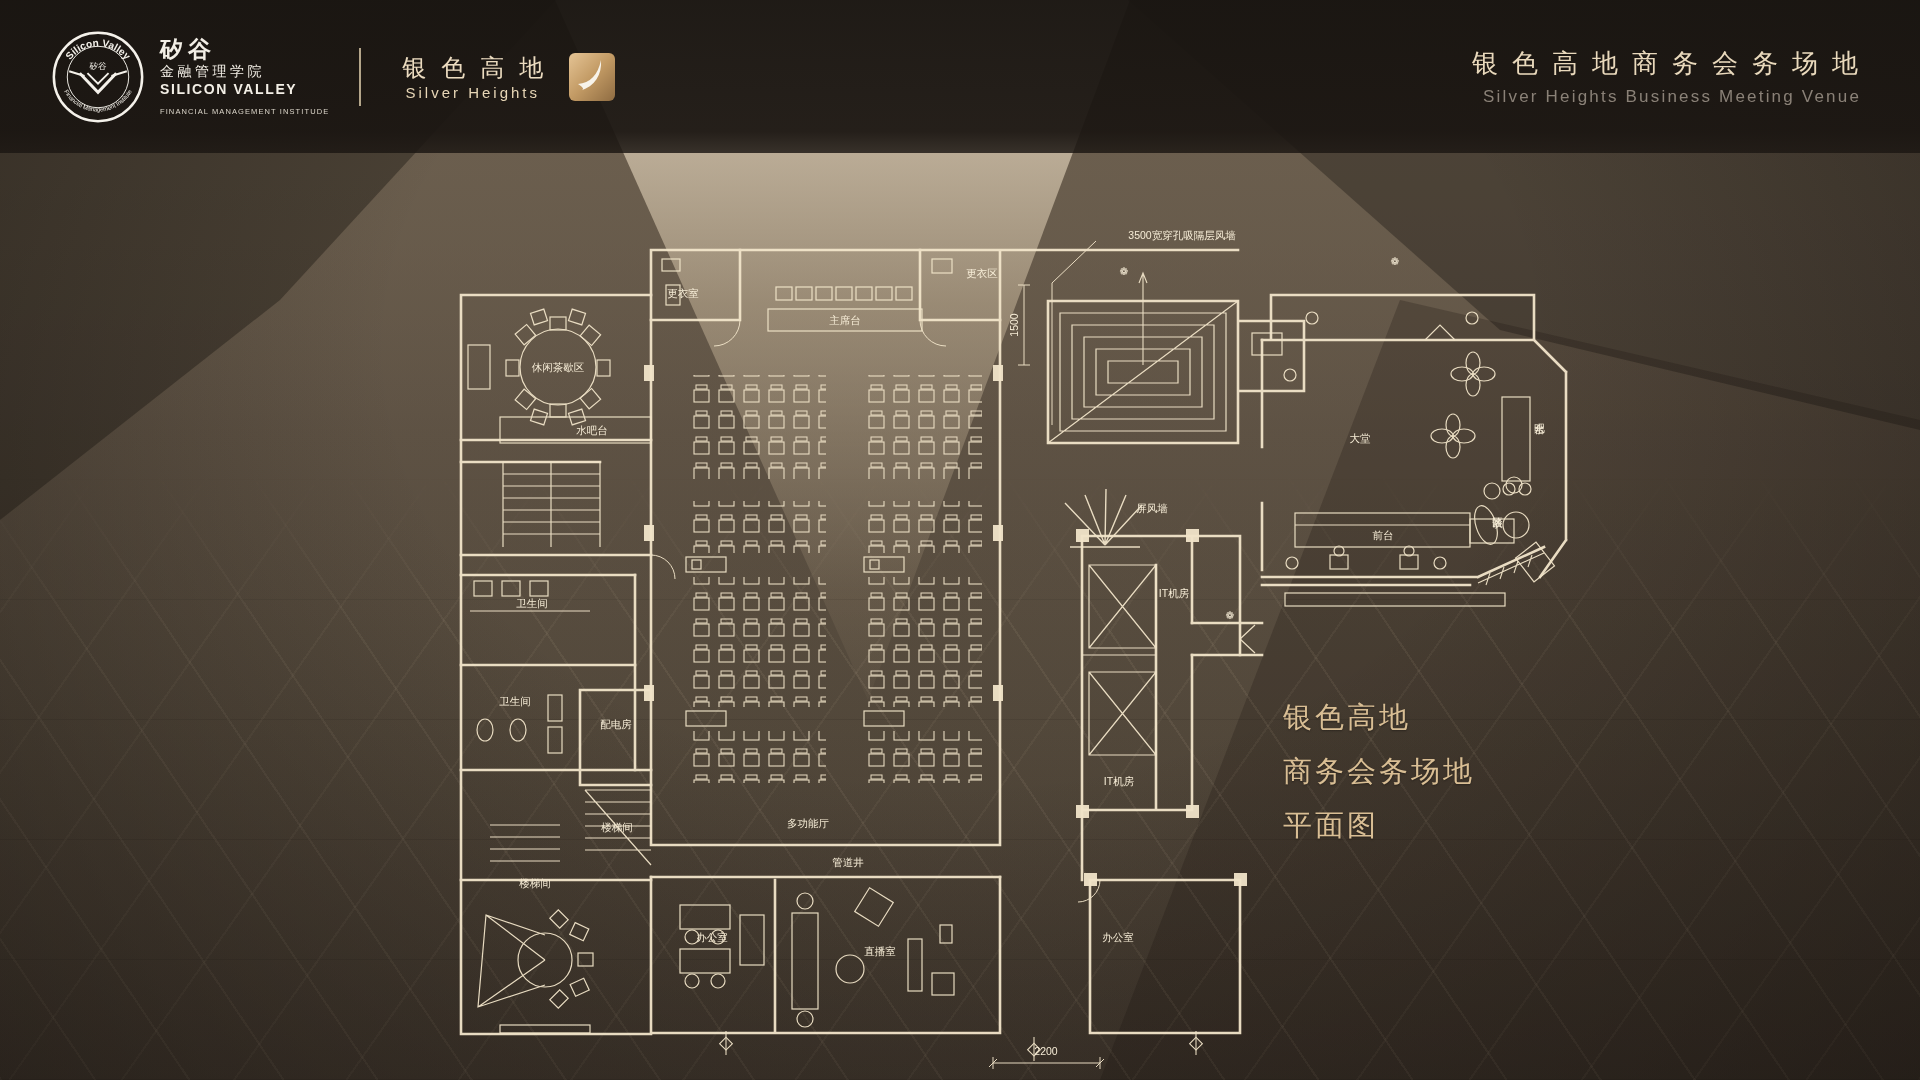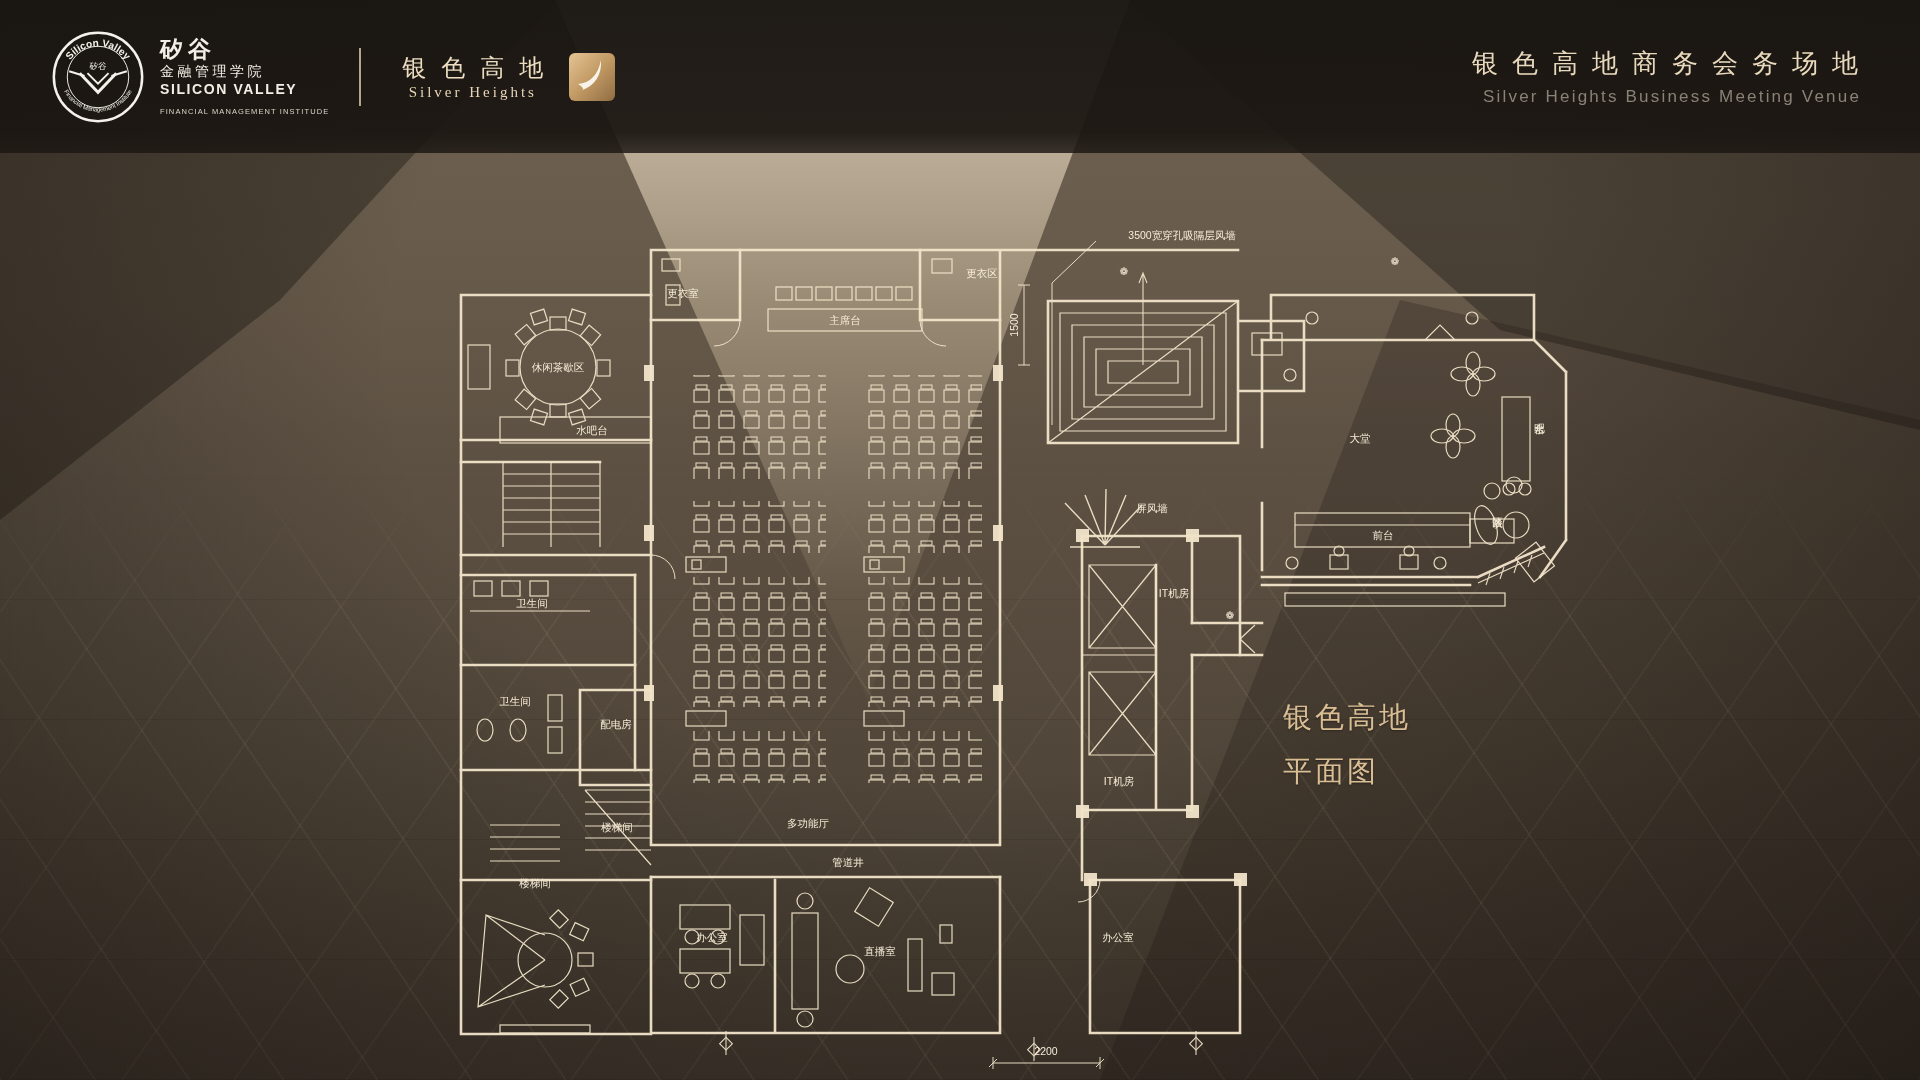--- a/index.html
+++ b/index.html
@@ -33,21 +33,21 @@
     display:flex;align-items:center;box-sizing:border-box;padding:0 42px;}
   .badge{flex:0 0 auto;margin-left:8px;}
   .inst{margin-left:14px;color:#f3efe6;line-height:1.05;}
   .inst .zh{font-size:23px;font-weight:bold;letter-spacing:5px;}
   .inst .zhsub{font-size:14px;letter-spacing:3.5px;margin-top:3px;}
   .inst .en{font-size:14px;font-weight:bold;letter-spacing:1.6px;margin-top:3px;}
   .inst .ensub{font-size:7.5px;letter-spacing:1.1px;margin-top:12px;color:#ddd7cb;}
   .vdiv{width:2px;height:58px;background:#cfc0a0;opacity:.85;margin:0 26px 0 30px;}
   .brand{text-align:center;color:#ecdcc0;}
   .brand .zh{font-size:24px;letter-spacing:15px;text-indent:15px;}
-  .brand .en{font-family:Liberation Serif, serif;font-size:15px;letter-spacing:3px;color:#e7d6b6;margin-top:0;}
+  .brand .en{font-family:Liberation Sans, sans-serif;font-size:15px;letter-spacing:3px;color:#e7d6b6;margin-top:0;}
   .goldmark{margin-left:10px;}
   .rtitle{margin-left:auto;text-align:center;margin-right:6px;}
   .rtitle .zh{font-size:26px;letter-spacing:14px;color:#e9d9bc;white-space:nowrap;}
   .rtitle .en{font-size:17px;letter-spacing:2.2px;color:#8a8177;margin-top:6px;}
   
   .plan{position:absolute;left:440px;top:225px;}
   .plan text{fill:#f6ecd6;font-size:10.5px;text-anchor:middle;stroke:none;
     font-family:"Liberation Sans","DejaVu Sans",sans-serif;}
   .plan .vtxt{writing-mode:vertical-rl;glyph-orientation-vertical:0;}
   
@@ -349,15 +349,16 @@
       <text x="578" y="100" font-size="9.5" transform="rotate(-90 578 100)">1500</text>
 
       <text x="684" y="50" font-size="15">❁</text>
       <text x="955" y="40" font-size="15">❁</text>
       <text x="790" y="394" font-size="15">❁</text>
     </g>
   </svg>
 
   <div class="caption">
     <div>银色高地</div>
+    <div>商务会务场地</div>
     <div>平面图</div>
   </div>
 </div>
 
 </body></html>

